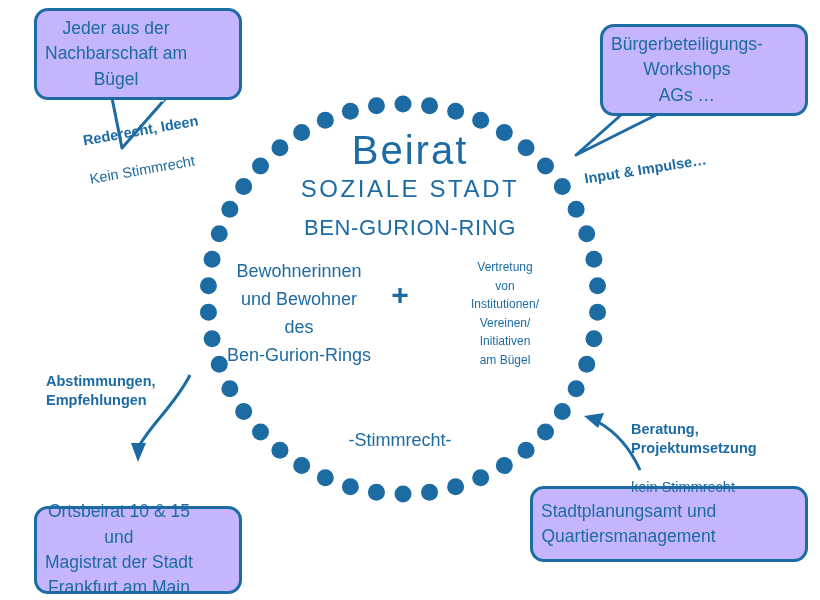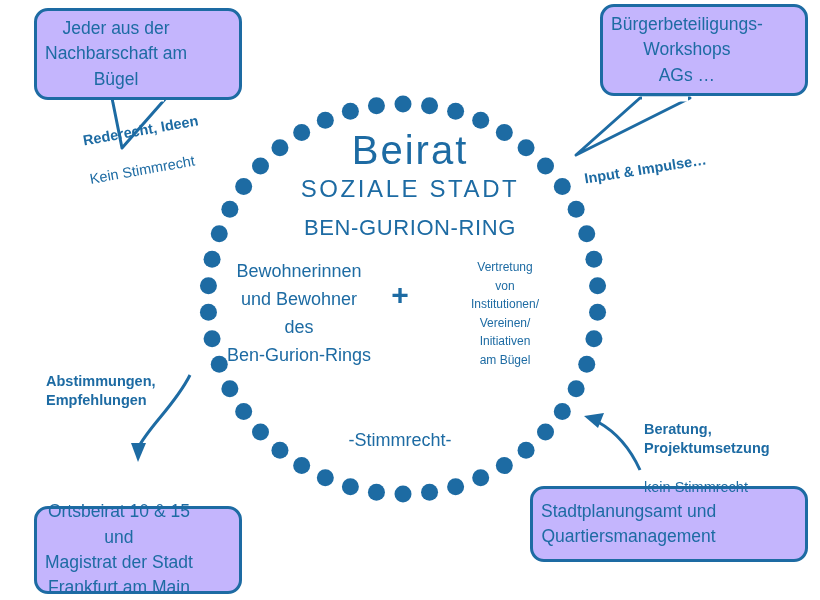--- a/index.html
+++ b/index.html
@@ -35,21 +35,21 @@
     font-size: 17.5px;
     line-height: 1.45;
     display: flex;
     align-items: center;
     justify-content: flex-start;
     padding: 6px 8px;
     white-space: pre-line;
     z-index: 5;
   }
   .box-nachbarschaft { left: 34px;  top: 8px;   width: 208px; height: 92px; }
-  .box-workshops     { left: 600px; top: 4px;   width: 208px; height: 92px; }
+  .box-workshops     { left: 600px; top: 24px;   width: 208px; height: 92px; }
   .box-ortsbeirat    { left: 34px;  top: 466px; width: 208px; height: 88px; margin-top: 40px; }
   .box-stadtplanung  { left: 530px; top: 486px; width: 278px; height: 76px; }
 
   .center-text {
     position: absolute;
     color: #1d6ba3;
     text-align: center;
     z-index: 4;
   }
   .title-main {
@@ -126,21 +126,21 @@
     transform-origin: left top;
     font-weight: bold;
   }
   .label-abstimmungen {
     left: 46px;
     top: 352px;
     width: 150px;
     font-weight: bold;
   }
   .label-beratung {
-    left: 644px;
+    left: 631px;
     top: 400px;
     width: 175px;
   }
   .lbl-bold { font-weight: bold; }
   .lbl-reg  { font-weight: normal; }
 </style>
 </head>
 <body>
 
 <div id="canvas">

